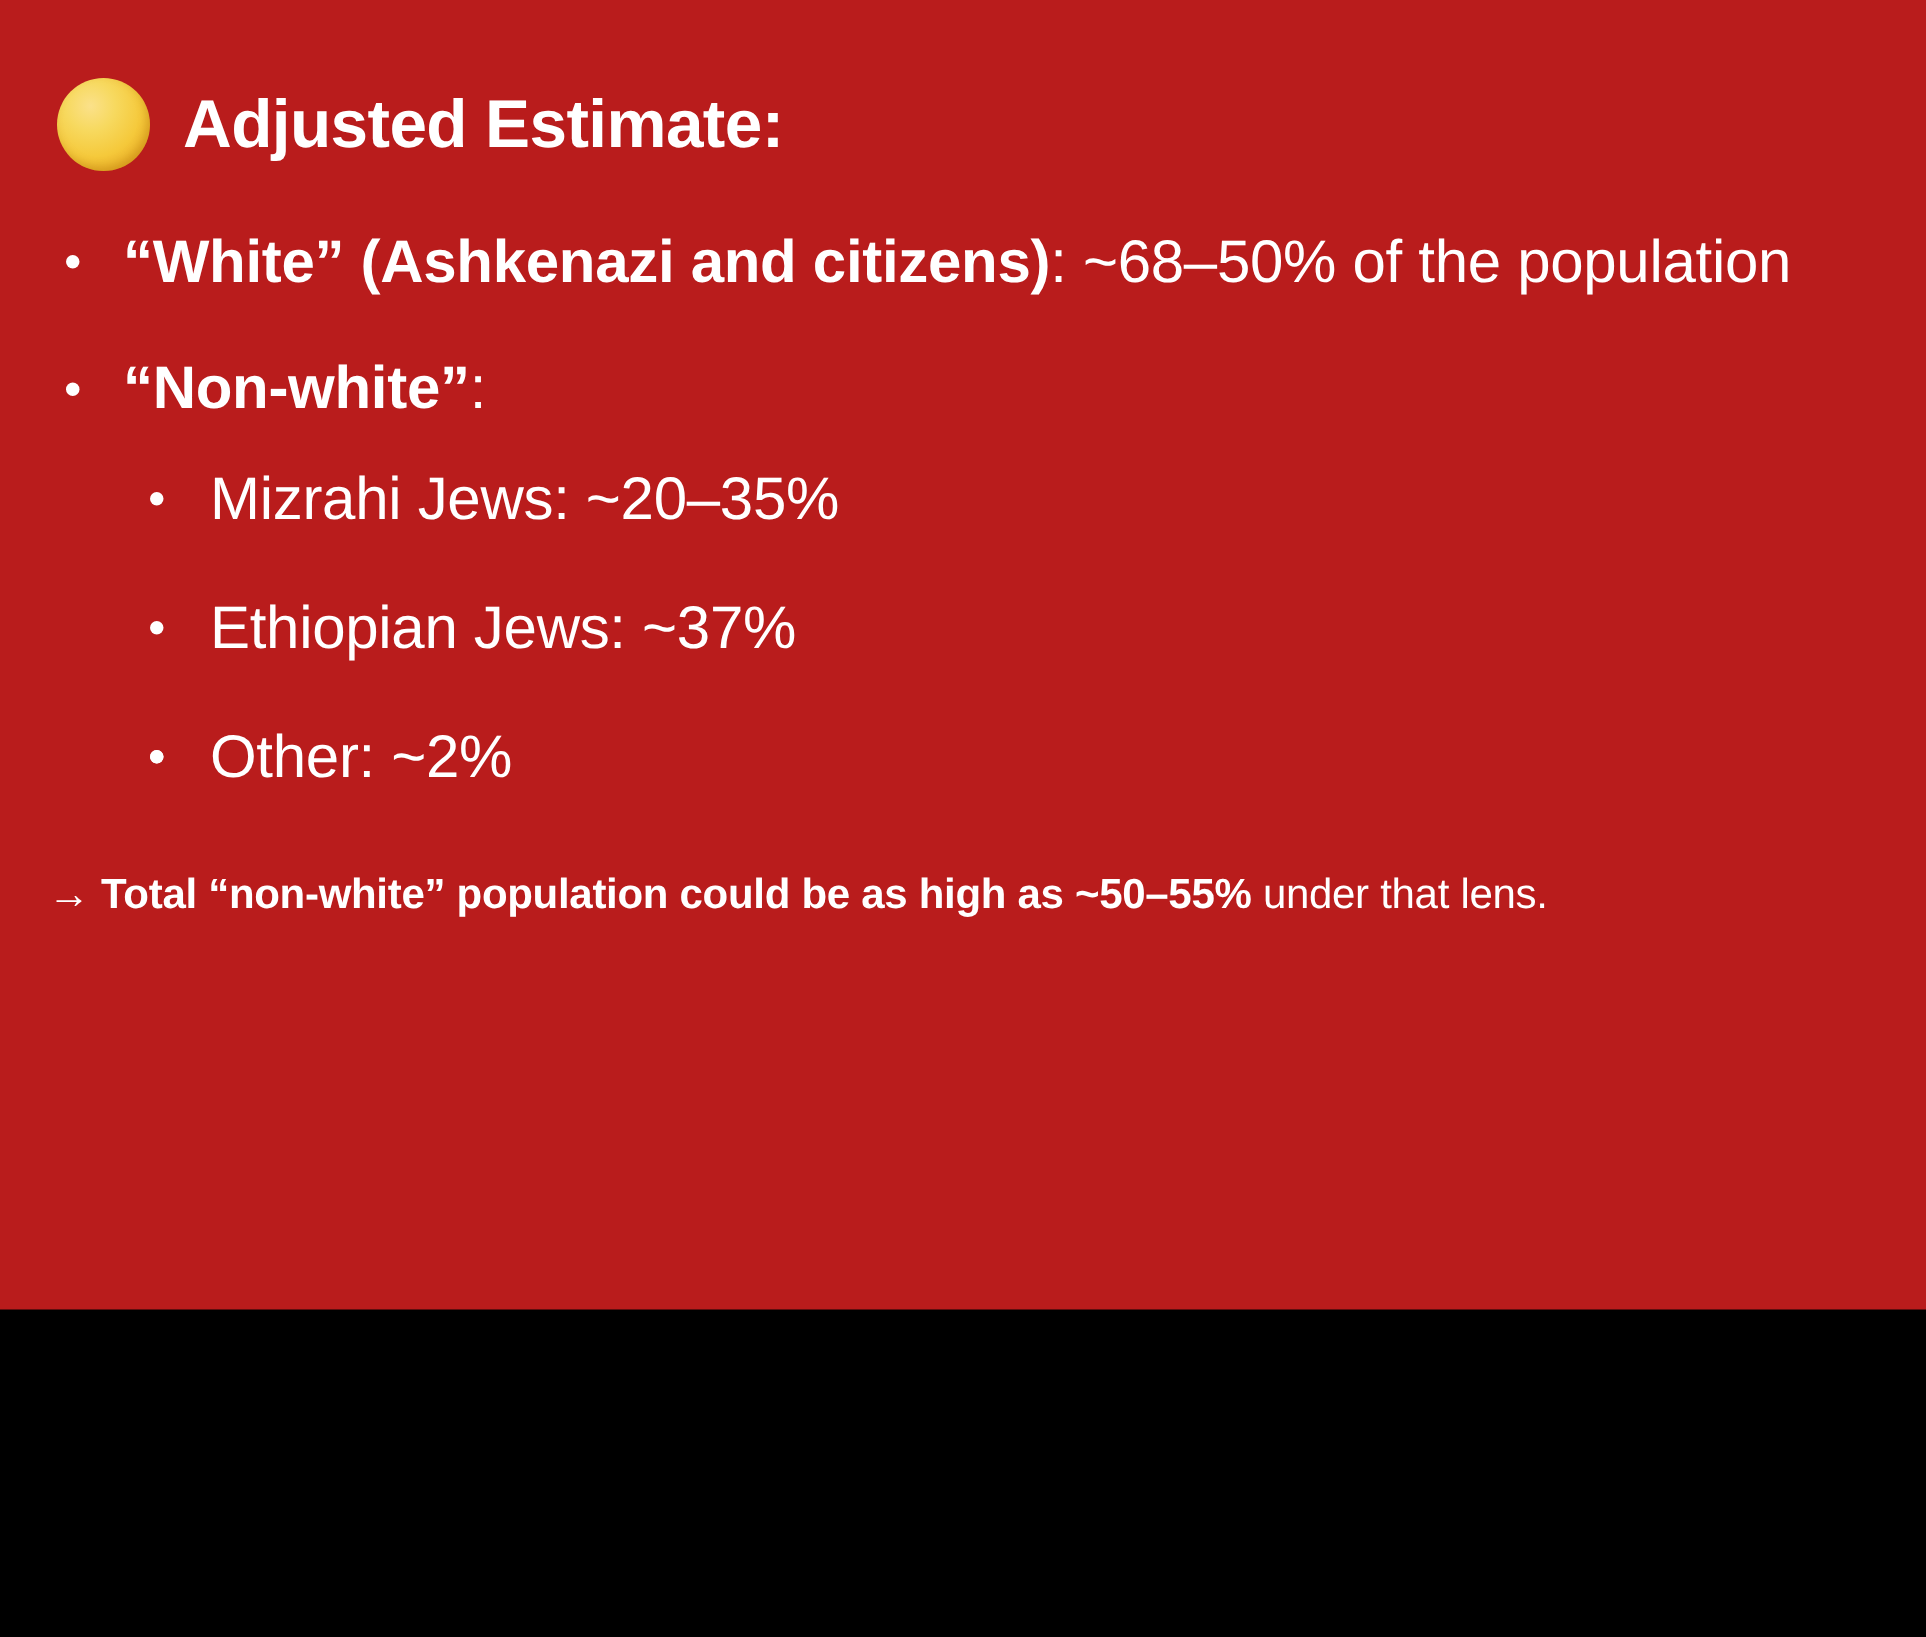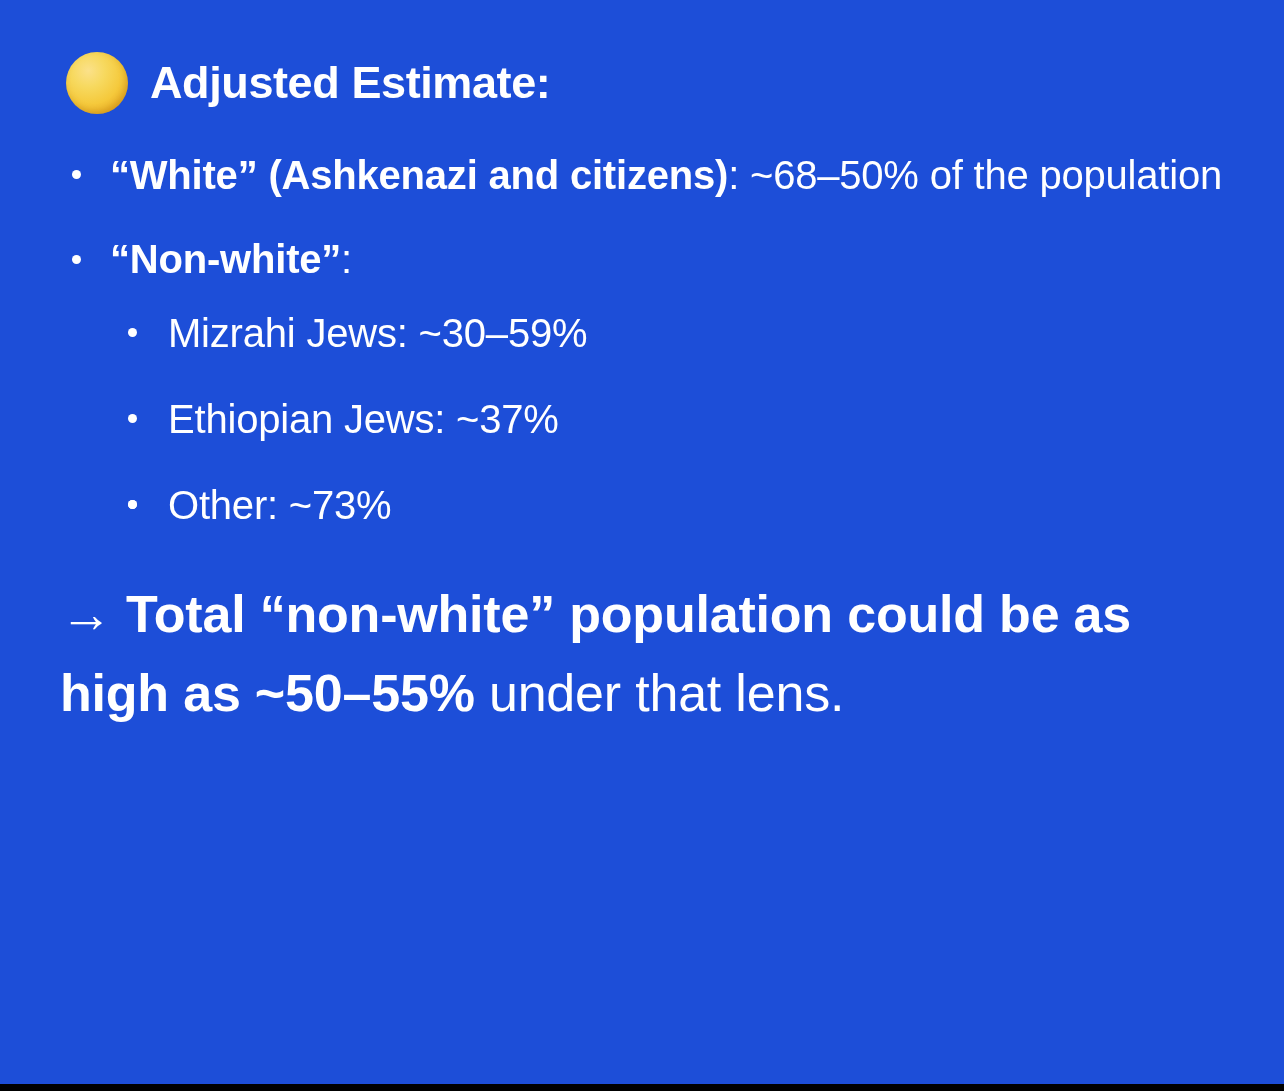--- a/index.html
+++ b/index.html
@@ -12,24 +12,24 @@
     height: 1091px;
     overflow: hidden;
     font-family: "Liberation Sans", sans-serif;
     color: #ffffff;
     -webkit-font-smoothing: antialiased;
   }
 
   .page {
     position: relative;
     width: 1284px;
-    height: 1084px;
-    background: #1d4ed8;
+    height: 873px;
+    background: #b91c1c;
     box-sizing: border-box;
-    padding: 52px 60px 0 60px;
+    padding: 52px 60px 0 32px;
   }
 
   
   .heading {
     display: flex;
     align-items: center;
     gap: 22px;
     margin: 0 0 34px 6px;
   }
   .emoji-circle {
@@ -99,21 +99,21 @@
   }
 
   .nest-wrap { margin-left: 8px; }
 
   b, .b { font-weight: bold; }
   .reg { font-weight: normal; }
 
   
   .conclusion {
     margin: 44px 0 0 0;
-    font-size: 52px;
+    font-size: 28px;
     line-height: 1.52;
     letter-spacing: -0.2px;
     max-width: 1130px;
   }
   .arrow { font-weight: bold; }
 </style>
 </head>
 <body>
 
 <div class="page">
@@ -131,32 +131,32 @@
     </li>
 
     <li class="bullet-item">
       <span class="dot"></span>
       <span class="b">“Non-white”</span><span class="reg">:</span>
 
       <div class="nest-wrap">
         <ul class="level2">
           <li class="sub-bullet-item">
             <span class="dot"></span>
-            <span>Mizrahi Jews: ~30–59%</span>
+            <span>Mizrahi Jews: ~20–35%</span>
           </li>
           <li class="sub-bullet-item">
             <span class="dot"></span>
             <span>Ethiopian Jews: ~37%</span>
           </li>
           <li class="sub-bullet-item">
             <span class="dot"></span>
           </li>
           <li class="sub-bullet-item">
             <span class="dot"></span>
-            <span>Other: ~73%</span>
+            <span>Other: ~2%</span>
           </li>
         </ul>
       </div>
     </li>
 
   </ul>
 
   <p class="conclusion">
     <span class="arrow">→</span>
     <span class="b">Total “non-white” population could be as high as ~50–55%</span><span class="reg"> under that lens.</span>

